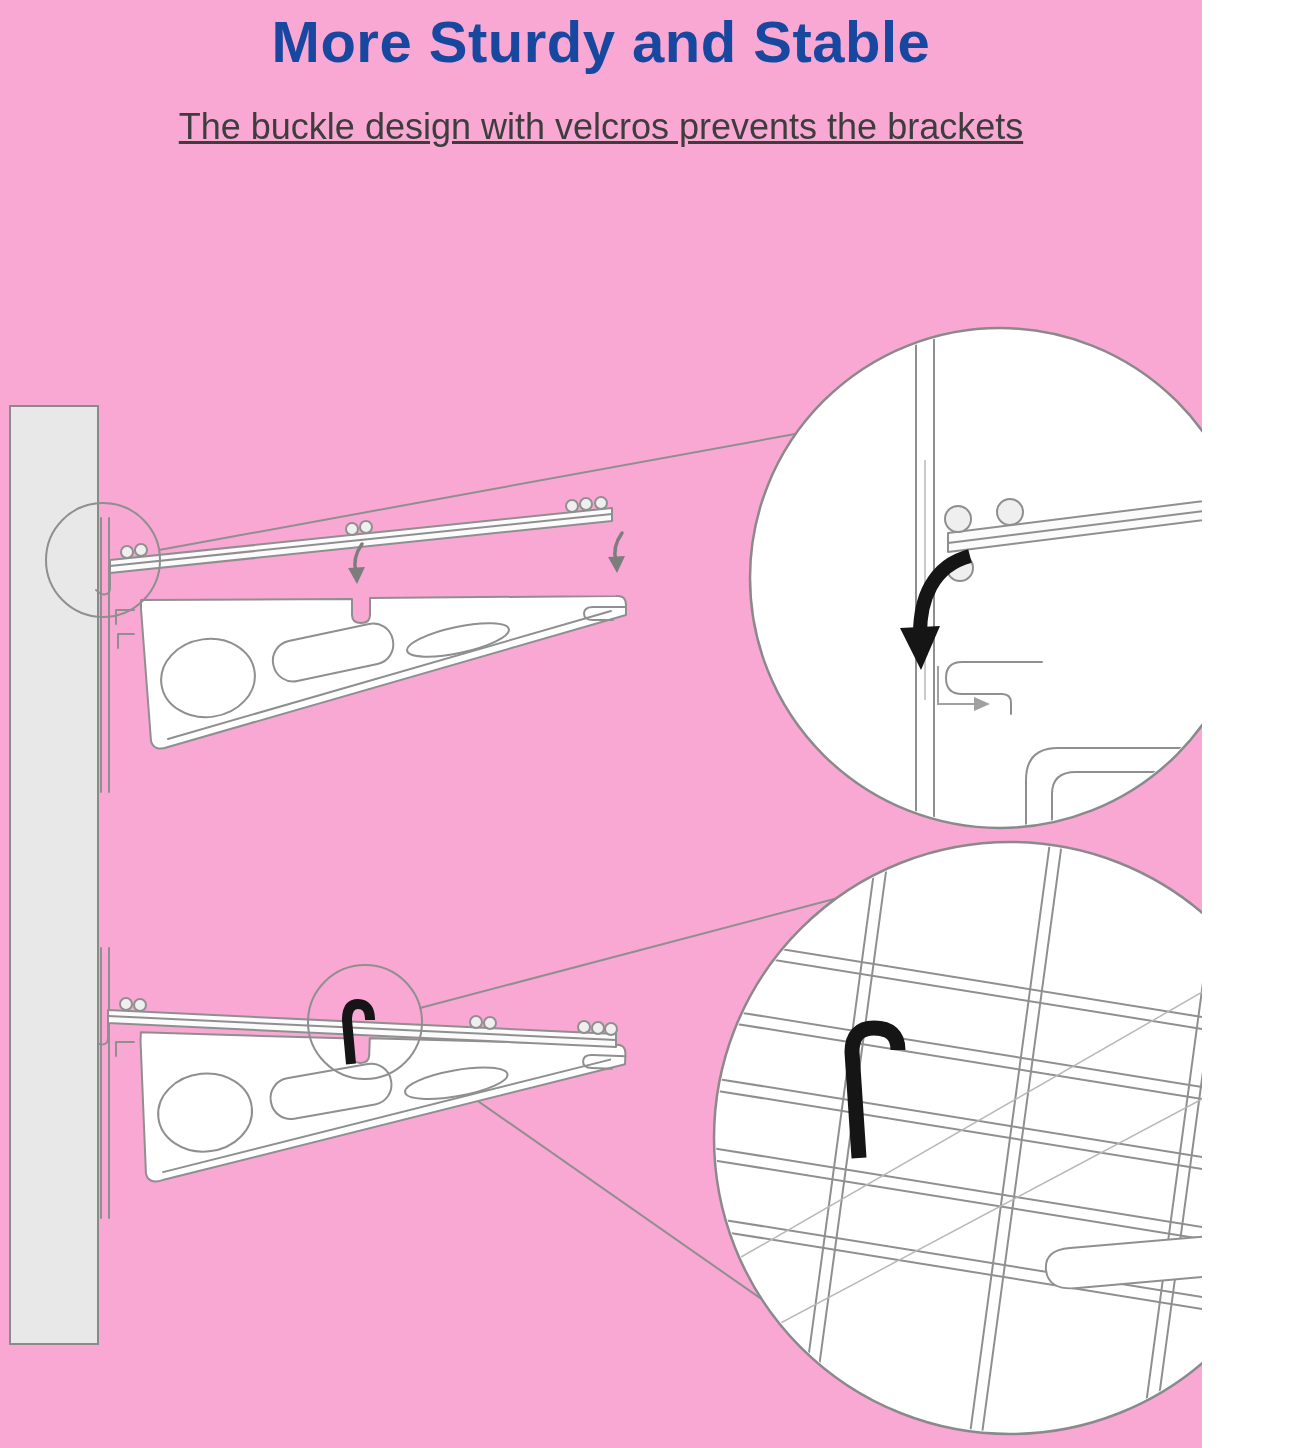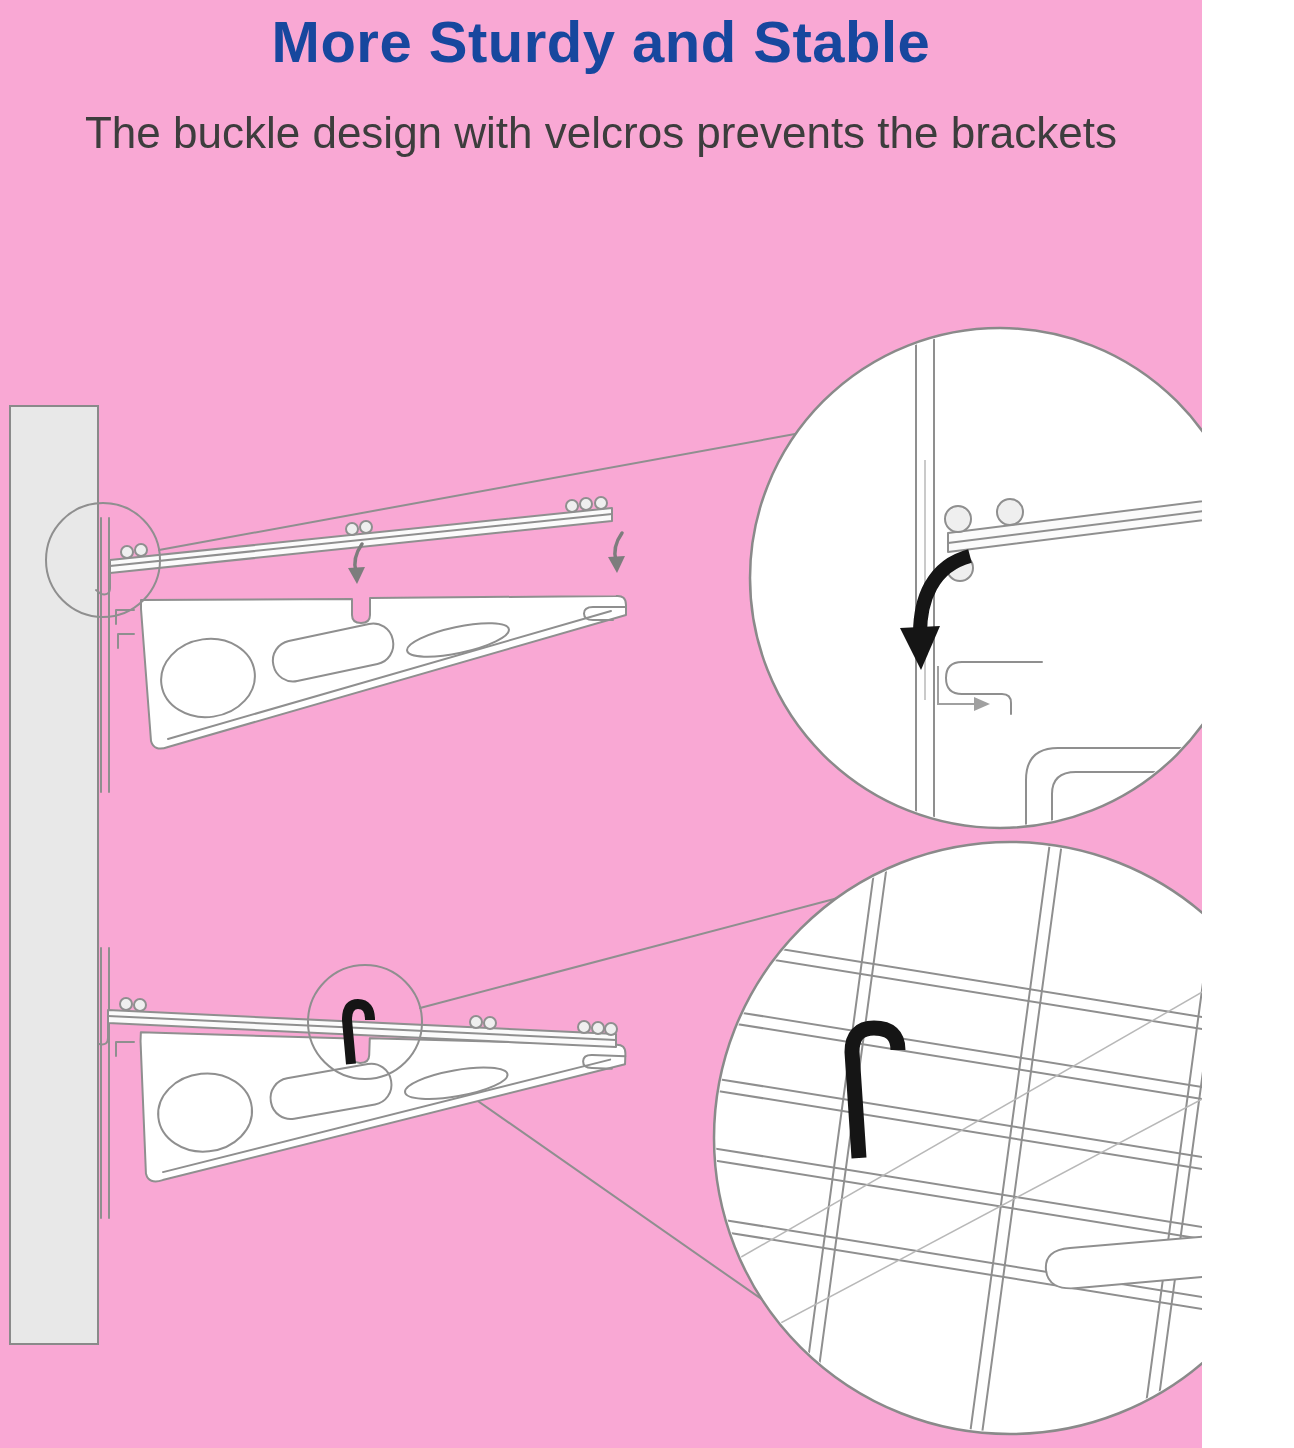--- a/index.html
+++ b/index.html
@@ -5,21 +5,21 @@
   html,body{margin:0;padding:0;background:#ffffff;}
   .page{
     position:relative;width:1202px;height:1448px;background:#f9a8d4;
     font-family:"Liberation Sans",sans-serif;overflow:hidden;
   }
   .hdr{position:absolute;top:0;left:0;width:100%;text-align:center;z-index:2;}
   .title{
     margin:8px 0 0;font-size:58px;font-weight:700;color:#17479e;letter-spacing:.5px;
   }
   .subtitle{
-    margin:24px 40px 0;font-size:44px;line-height:1.55;color:#3d3d3d;font-weight:400;
+    margin:24px 40px 0;font-size:36px;line-height:1.55;color:#3d3d3d;font-weight:400;text-decoration:underline;
   }
   svg.art{position:absolute;left:0;top:0;width:1294px;height:1448px;z-index:1;}
 
   
   .ln{stroke:#8f8f8f;stroke-width:2;fill:none;stroke-linejoin:round;stroke-linecap:round;}
   .lnw{stroke:#8f8f8f;stroke-width:2;fill:#ffffff;stroke-linejoin:round;stroke-linecap:round;}
   .ln2{stroke:#8a8a8a;stroke-width:2.5;fill:#ffffff;}
   .lnthin{stroke:#b8b8b8;stroke-width:1.5;fill:none;}
   .peg{fill:#efefef;stroke:#8f8f8f;stroke-width:2;}
   .railband{fill:#fbfbfb;stroke:#8f8f8f;stroke-width:2;stroke-linejoin:round;}

